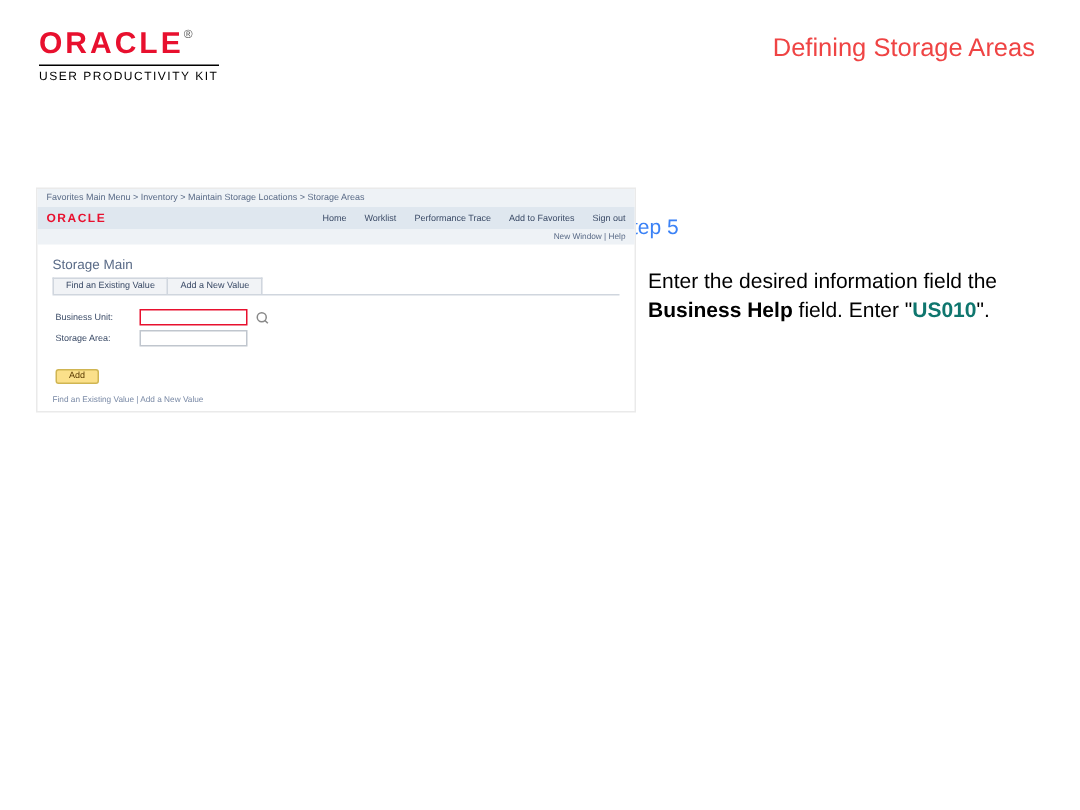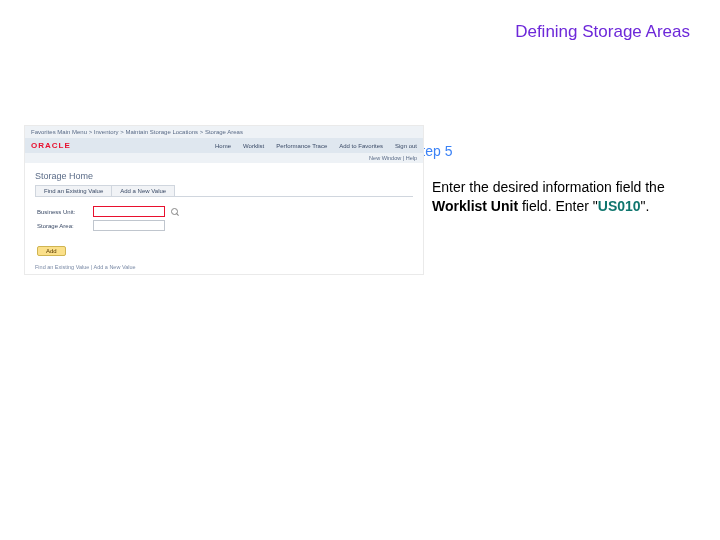--- a/index.html
+++ b/index.html
@@ -2,21 +2,21 @@
 <html><head>
 <meta charset="utf-8">
 <style>
   html,body{margin:0;padding:0;width:720px;height:540px;background:#fff;font-family:Arial,Helvetica,sans-serif;}
   .page{position:relative;width:720px;height:540px;}
   
   .brand{position:absolute;left:26px;top:18px;}
   .brand .oracle{font-family:"Arial Black",Arial,sans-serif;font-weight:900;font-size:20px;color:#e8102e;letter-spacing:2px;}
   .brand .tm{font-size:8px;vertical-align:top;color:#555;}
   .brand .upk{font-size:8px;letter-spacing:1px;color:#000;border-top:1px solid #000;margin-top:2px;padding-top:2px;}
-  .title{position:absolute;right:30px;top:22px;font-size:17px;color:#6d28d9;}
+  .title{position:absolute;right:30px;top:22px;font-size:17px;color:#ef4444;}
   
   .step-label{position:absolute;left:412px;top:143px;font-size:14px;color:#3b82f6;}
   .instr{position:absolute;left:432px;top:178px;width:258px;font-size:14px;line-height:1.35;color:#000;}
   .instr .bold{font-weight:bold;}
   .instr .val{font-weight:bold;color:#0f766e;}
   
   .shot{position:absolute;left:24px;top:125px;width:398px;height:148px;background:#fff;font-size:6px;color:#333;border:1px solid #eaeaea;}
   .shot .crumb{background:#eef2f6;padding:3px 6px;color:#5a6b87;font-size:6px;}
   .shot .bar{display:flex;align-items:center;background:#dfe7ef;padding:3px 6px;gap:10px;}
   .shot .bar .logo{font-family:"Arial Black",Arial;font-weight:900;color:#e8102e;font-size:8px;letter-spacing:1px;}
@@ -33,41 +33,45 @@
   .shot .btn{display:inline-block;background:#fbe08a;border:1px solid #d0b552;border-radius:2px;padding:1px 8px;font-size:6px;color:#5a3a00;margin:6px 0 0 12px;}
   .shot .foot{position:absolute;bottom:4px;left:10px;color:#7a8aa6;font-size:5.5px;}
   .shot .glass{display:inline-block;width:8px;height:8px;position:relative;}
   .shot .glass::before{content:"";position:absolute;width:5px;height:5px;border:1px solid #888;border-radius:50%;left:0;top:0;}
   .shot .glass::after{content:"";position:absolute;width:3px;height:1px;background:#888;transform:rotate(45deg);left:5px;top:6px;}
 </style>
 </head>
 <body>
 
 <div class="page">
+  <div class="brand">
+    <span class="oracle">ORACLE</span><span class="tm">®</span>
+    <div class="upk">USER PRODUCTIVITY KIT</div>
+  </div>
   <div class="title">Defining Storage Areas</div>
 
   <div class="step-label">Step 5</div>
   <div class="instr">
-    <span>Enter the desired information field the </span><span class="bold">Worklist Unit</span><span> field. Enter "</span><span class="val">US010</span><span>".</span>
+    <span>Enter the desired information field the </span><span class="bold">Business Help</span><span> field. Enter "</span><span class="val">US010</span><span>".</span>
   </div>
 
   <div class="shot">
     <div class="crumb">Favorites   Main Menu &gt; Inventory &gt; Maintain Storage Locations &gt; Storage Areas</div>
     <div class="bar">
       <span class="logo">ORACLE</span>
       <div class="menu">
         <span>Home</span>
         <span>Worklist</span>
         <span>Performance Trace</span>
         <span>Add to Favorites</span>
         <span>Sign out</span>
       </div>
     </div>
     <div class="userline">New Window | Help</div>
-    <div class="heading">Storage Home</div>
+    <div class="heading">Storage Main</div>
     <div class="tabs">
       <div class="tab">Find an Existing Value</div>
       <div class="tab">Add a New Value</div>
     </div>
     <div class="form">
       <div class="row">
         <span class="lbl">Business Unit:</span>
         <span class="inp"></span>
         <span class="glass"></span>
       </div>

